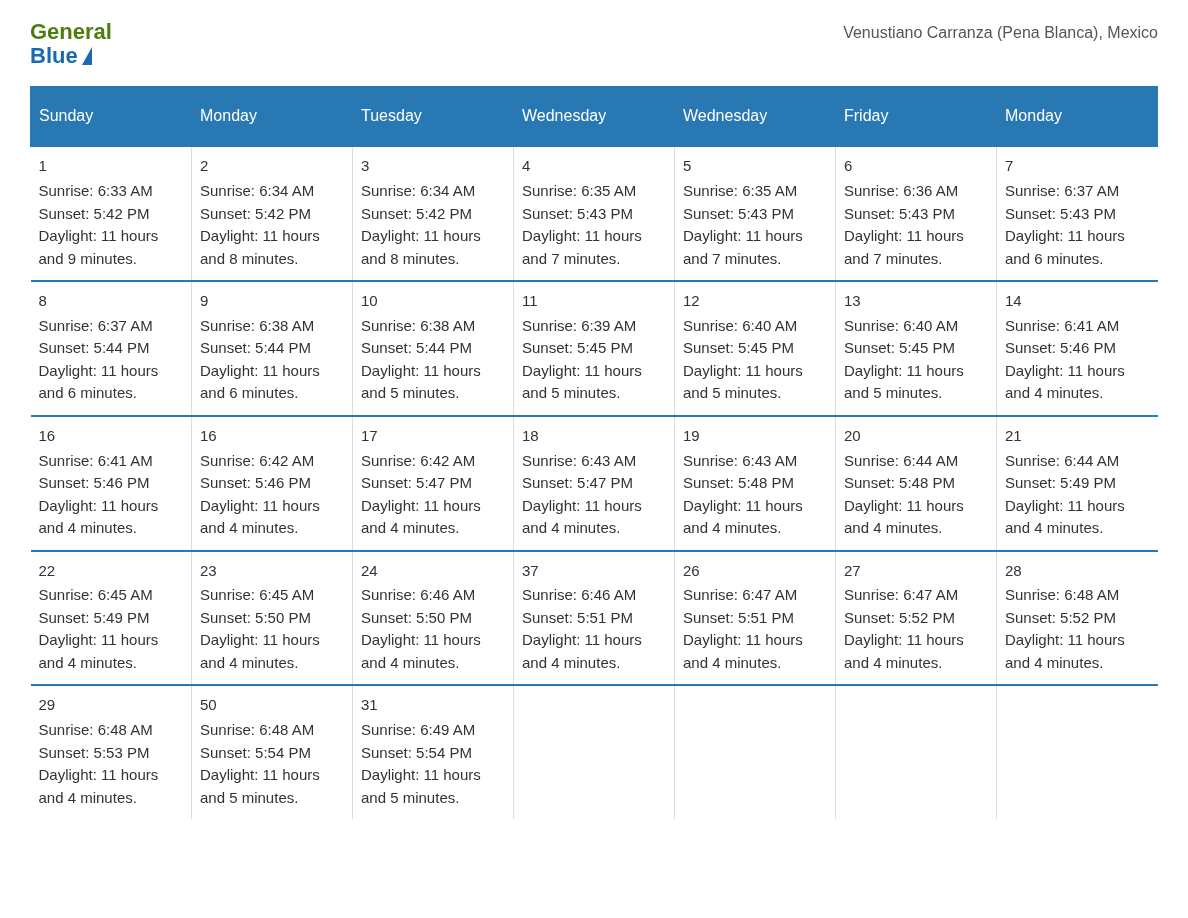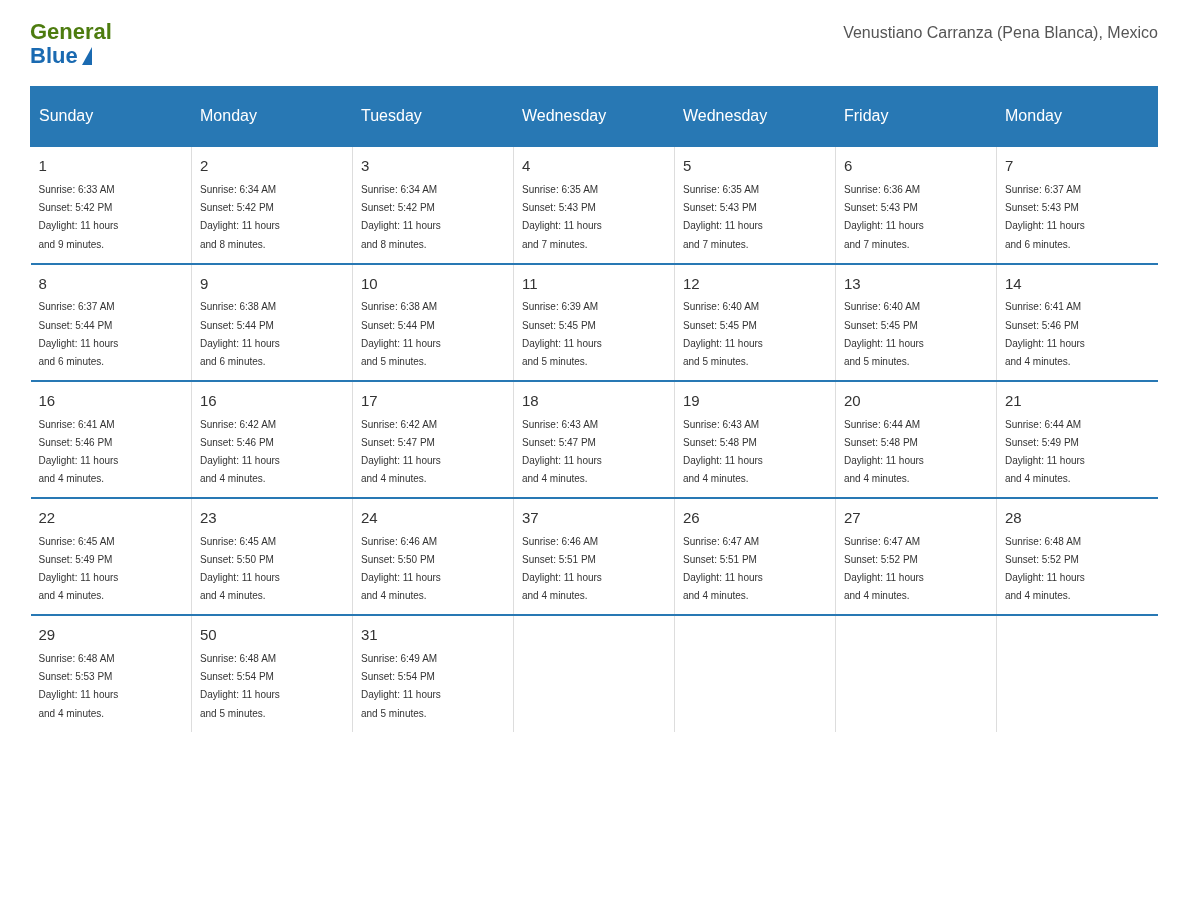--- a/index.html
+++ b/index.html
@@ -76,21 +76,21 @@
     }
     tbody td:first-child { border-left: none; }
     tbody td:last-child { border-right: none; }
     .day-num {
       font-size: 15px;
       font-weight: normal;
       display: block;
       margin-bottom: 3px;
     }
     .cell-content {
-      font-size: 10px;
+      font-size: 15px;
       line-height: 1.5;
     }
   </style>
 </head>
 <body>
 
 <div class="header-area">
   <div class="logo">
     <span class="logo-general">General</span>
     <span class="logo-blue">

